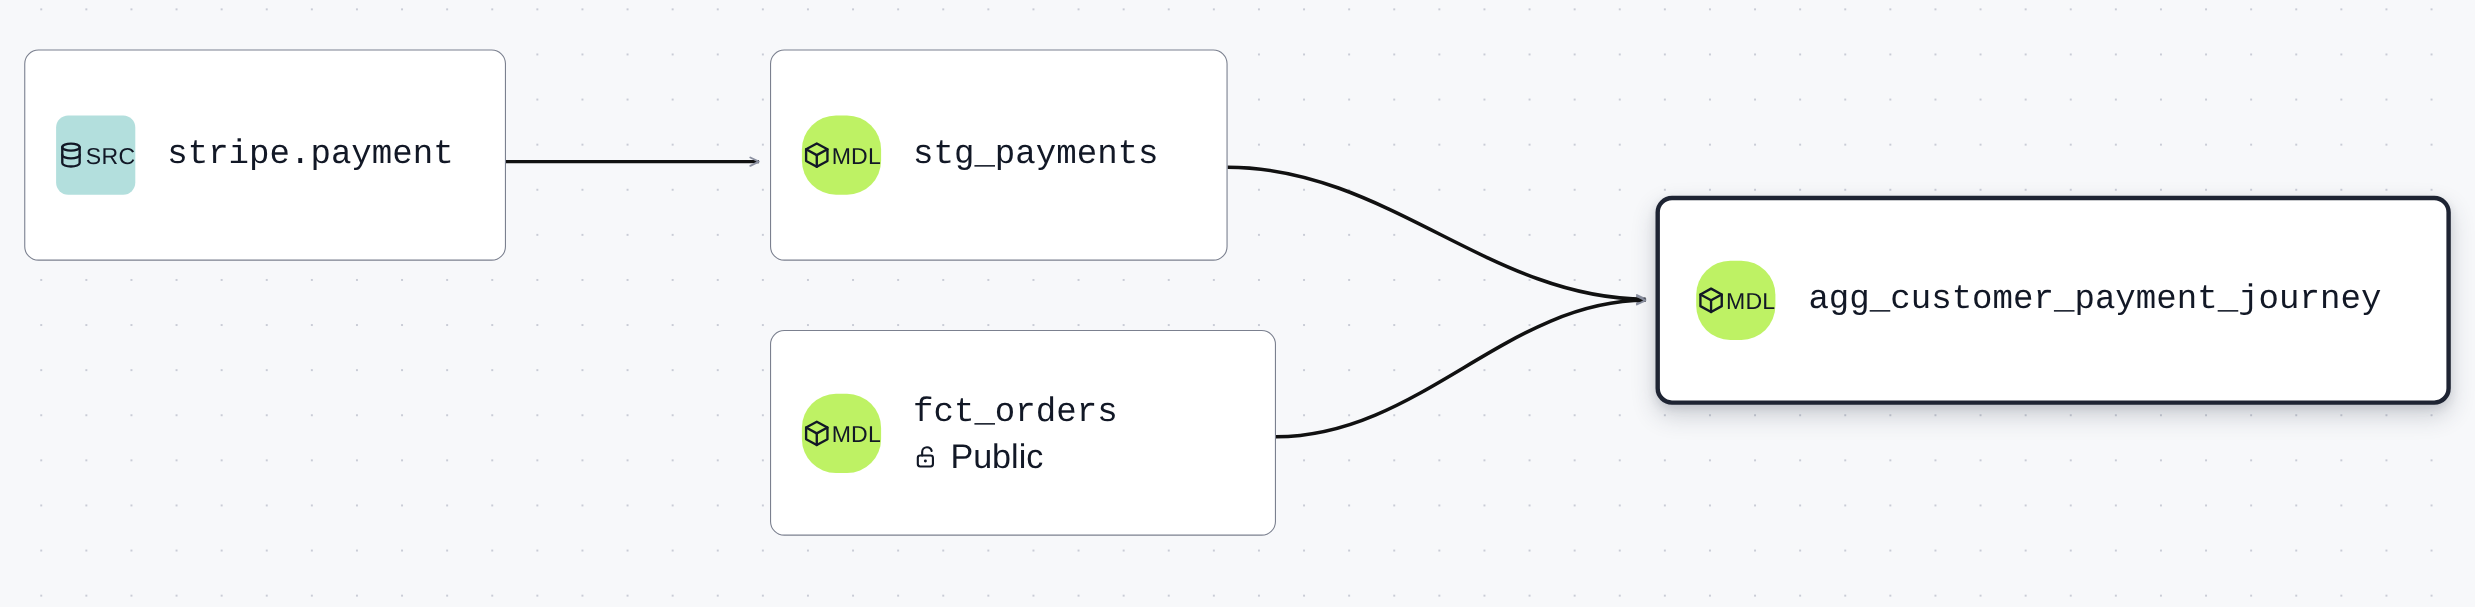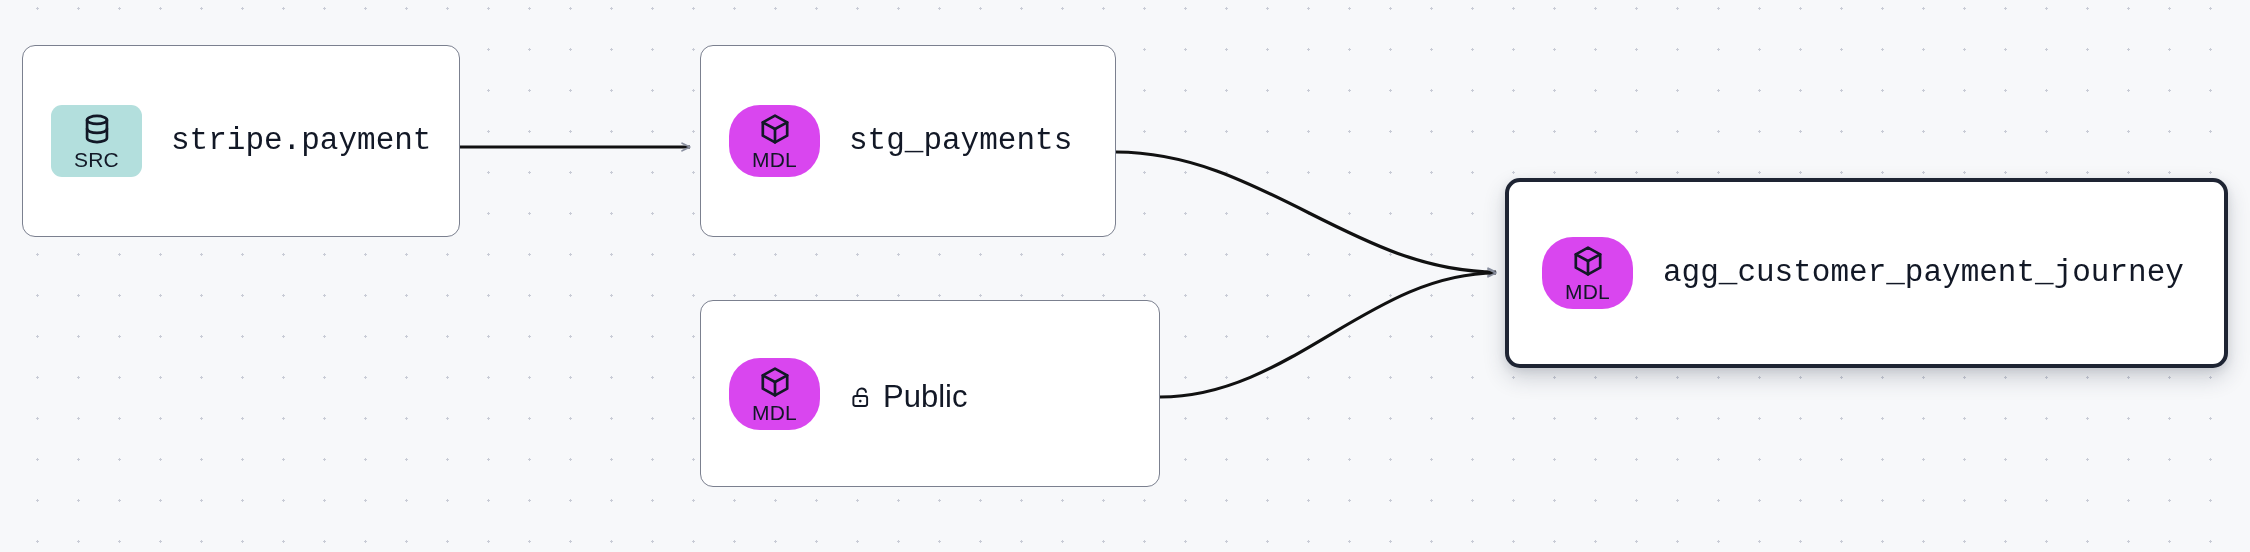--- a/index.html
+++ b/index.html
@@ -28,29 +28,29 @@
     z-index:5;
   }
   .node.selected{
     border:4px solid #1e2433;
     border-radius:15px;
     box-shadow:0 10px 22px rgba(40,48,70,0.20), 0 3px 8px rgba(40,48,70,0.10);
   }
 
   .badge{
     flex:0 0 auto;
-    width:91px;height:72px;
+    width:72px;height:72px;
     border-radius:11px;
-    display:flex;flex-direction:column;
+    display:flex;flex-direction:row;
     align-items:center;justify-content:center;
     margin-left:28px;
     box-sizing:border-box;
   }
   .badge.src{background:#b3dfdd;}
-  .badge.mdl{background:#d946ef;border-radius:31px;}
+  .badge.mdl{background:#bef264;border-radius:31px;}
   .badge svg{display:block;}
   .badge .badge-text{
     font-size:21px;
     line-height:21px;
     color:#121826;
     margin-top:3px;
     letter-spacing:0.2px;
     font-family:"Liberation Sans", sans-serif;
   }
 
@@ -138,20 +138,21 @@
   <div class="node" id="node-fct-orders">
     <div class="badge mdl">
       <svg width="34" height="34" viewBox="0 0 24 24" fill="none" stroke="#121826" stroke-width="1.9" stroke-linecap="round" stroke-linejoin="round">
         <path d="M12 2.6 L20.6 7.3 L20.6 16.7 L12 21.4 L3.4 16.7 L3.4 7.3 Z"></path>
         <path d="M3.4 7.3 L12 12 L20.6 7.3"></path>
         <path d="M12 12 L12 21.4"></path>
       </svg>
       <span class="badge-text">MDL</span>
     </div>
     <div class="node-body">
+      <div class="node-title">fct_orders</div>
       <div class="node-sub">
         <svg width="25" height="25" viewBox="0 0 24 24" fill="none" stroke="#121826" stroke-width="1.85" stroke-linecap="round" stroke-linejoin="round">
           <rect x="4.2" y="10.6" width="13.2" height="9.6" rx="2.1"></rect>
           <path d="M8 10.6 L8 7.6 C8 5.3 9.9 3.4 12.2 3.4 C14.2 3.4 15.9 4.8 16.3 6.7"></path>
           <path d="M10.8 15.4 L10.8 15.4" stroke-width="2.6"></path>
         </svg>
         <span>Public</span>
       </div>
     </div>
   </div>

